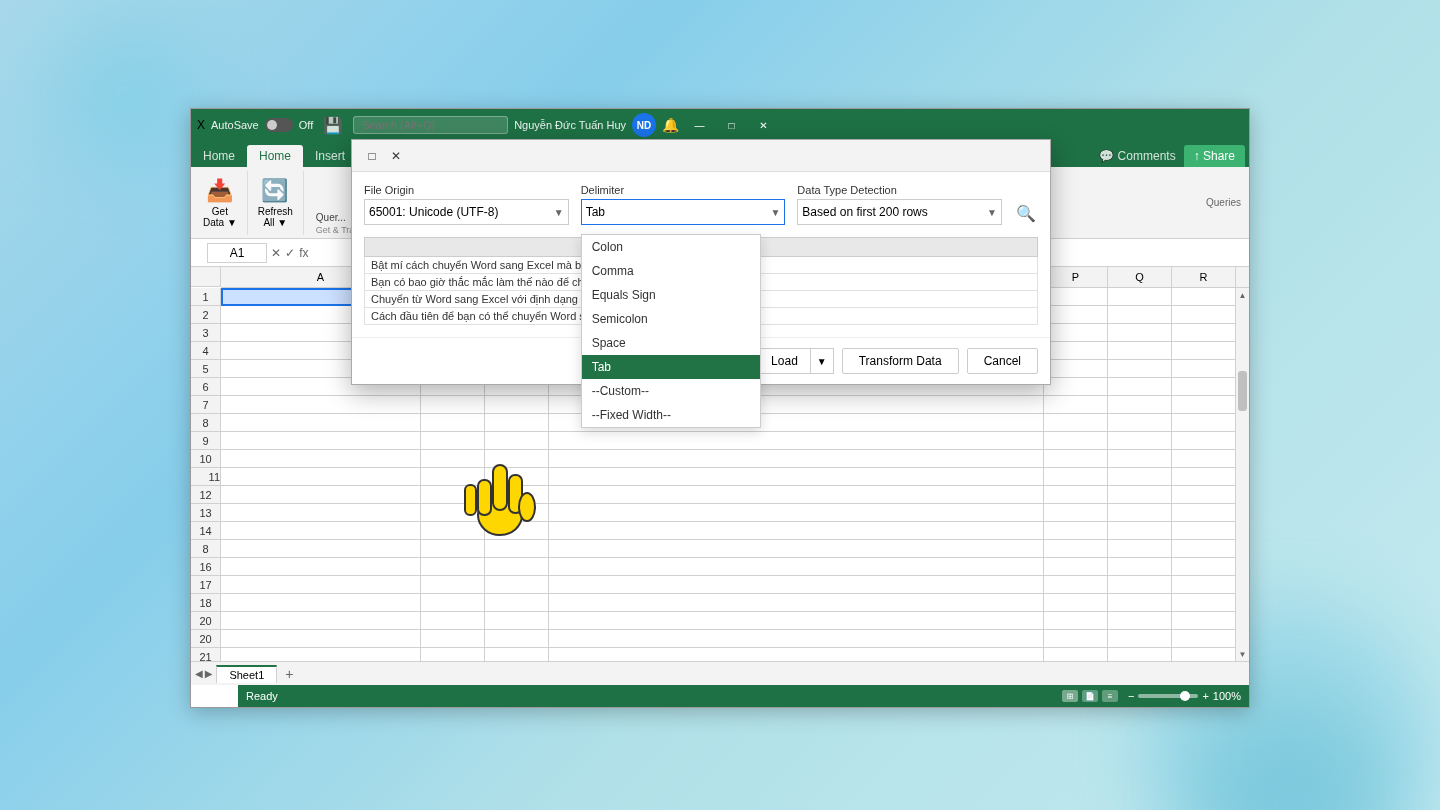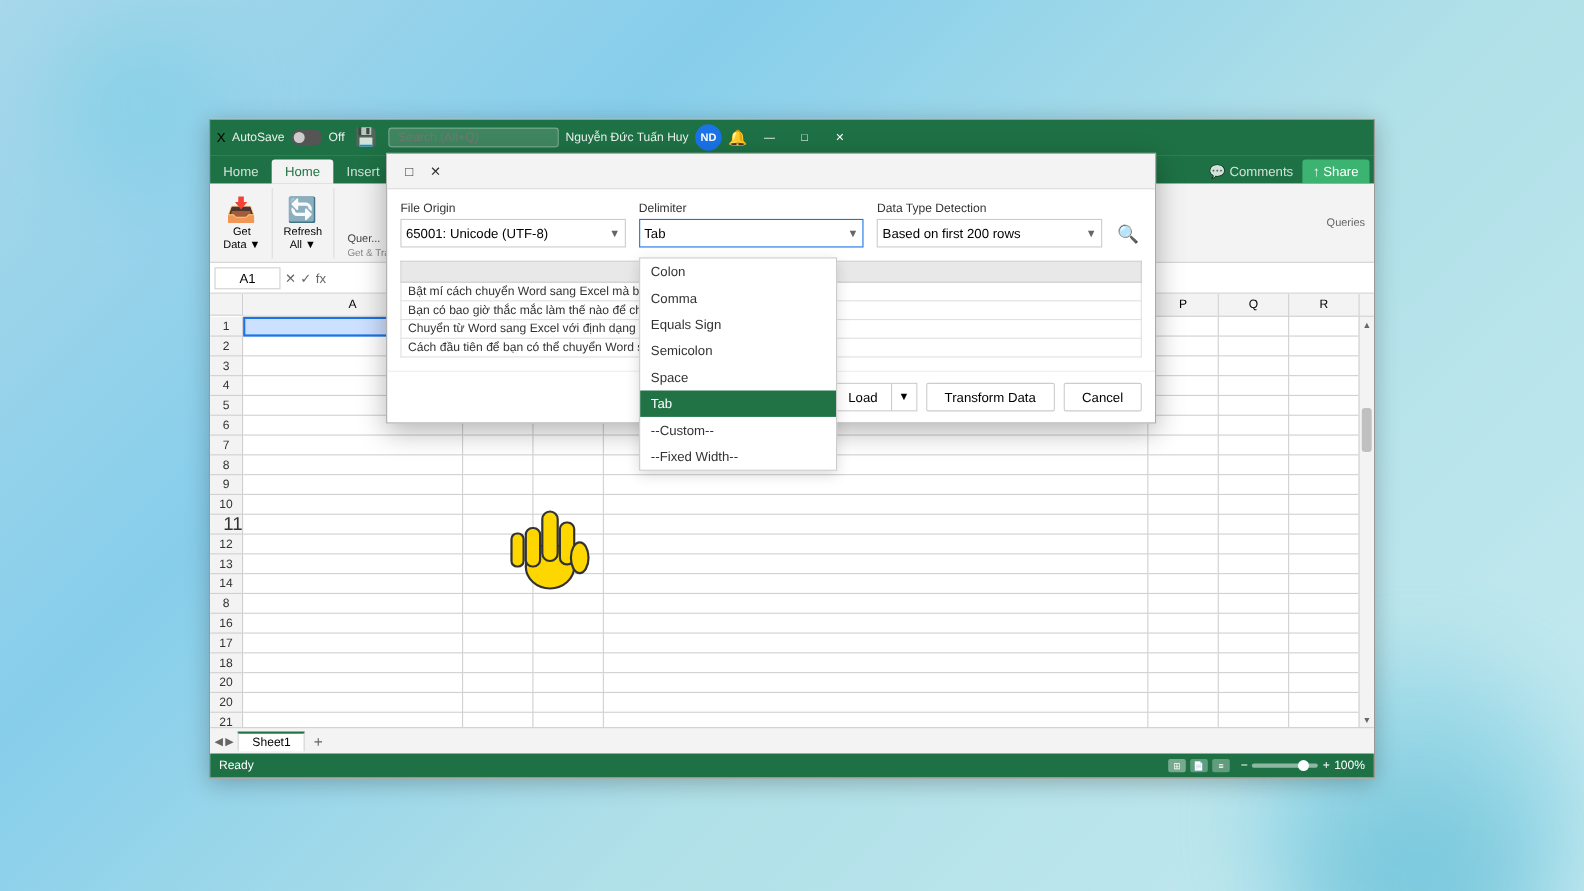--- a/index.html
+++ b/index.html
@@ -87,20 +87,21 @@
       background: white;
       gap: 4px;
       flex-shrink: 0;
     }
     .cell-ref {
       width: 60px;
       border: 1px solid #d0d0d0;
       padding: 2px 4px;
       font-size: 12px;
       text-align: center;
+      margin-left: 12px;
     }
     .formula-input {
       flex: 1;
       border: none;
       outline: none;
       font-size: 12px;
       padding: 2px 4px;
     }
     .zoom-slider {
       width: 60px;
@@ -440,21 +441,21 @@
             <div style="height: 18px; text-align: center; font-size: 11px; border-bottom: 1px solid rgb(208, 208, 208); line-height: 18px; color: rgb(51, 51, 51);">1</div>
             <div style="height: 18px; text-align: center; font-size: 11px; border-bottom: 1px solid rgb(208, 208, 208); line-height: 18px; color: rgb(51, 51, 51);">2</div>
             <div style="height: 18px; text-align: center; font-size: 11px; border-bottom: 1px solid rgb(208, 208, 208); line-height: 18px; color: rgb(51, 51, 51);">3</div>
             <div style="height: 18px; text-align: center; font-size: 11px; border-bottom: 1px solid rgb(208, 208, 208); line-height: 18px; color: rgb(51, 51, 51);">4</div>
             <div style="height: 18px; text-align: center; font-size: 11px; border-bottom: 1px solid rgb(208, 208, 208); line-height: 18px; color: rgb(51, 51, 51);">5</div>
             <div style="height: 18px; text-align: center; font-size: 11px; border-bottom: 1px solid rgb(208, 208, 208); line-height: 18px; color: rgb(51, 51, 51);">6</div>
             <div style="height: 18px; text-align: center; font-size: 11px; border-bottom: 1px solid rgb(208, 208, 208); line-height: 18px; color: rgb(51, 51, 51);">7</div>
             <div style="height: 18px; text-align: center; font-size: 11px; border-bottom: 1px solid rgb(208, 208, 208); line-height: 18px; color: rgb(51, 51, 51);">8</div>
             <div style="height: 18px; text-align: center; font-size: 11px; border-bottom: 1px solid rgb(208, 208, 208); line-height: 18px; color: rgb(51, 51, 51);">9</div>
             <div style="height: 18px; text-align: center; font-size: 11px; border-bottom: 1px solid rgb(208, 208, 208); line-height: 18px; color: rgb(51, 51, 51);">10</div>
-            <div style="height: 18px; text-align: right; font-size: 17px; border-bottom: 1px solid rgb(208, 208, 208); line-height: 18px; color: rgb(51, 51, 51); padding-left: 12px;">11</div>
+            <div style="height: 18px; text-align: right; font-size: 11px; border-bottom: 1px solid rgb(208, 208, 208); line-height: 18px; color: rgb(51, 51, 51); padding-left: 12px;">11</div>
             <div style="height: 18px; text-align: center; font-size: 11px; border-bottom: 1px solid rgb(208, 208, 208); line-height: 18px; color: rgb(51, 51, 51);">12</div>
             <div style="height: 18px; text-align: center; font-size: 11px; border-bottom: 1px solid rgb(208, 208, 208); line-height: 18px; color: rgb(51, 51, 51);">13</div>
             <div style="height: 18px; text-align: center; font-size: 11px; border-bottom: 1px solid rgb(208, 208, 208); line-height: 18px; color: rgb(51, 51, 51);">14</div>
             <div style="height: 18px; text-align: center; font-size: 11px; border-bottom: 1px solid rgb(208, 208, 208); line-height: 18px; color: rgb(51, 51, 51);">8</div>
             <div style="height: 18px; text-align: center; font-size: 11px; border-bottom: 1px solid rgb(208, 208, 208); line-height: 18px; color: rgb(51, 51, 51);">16</div>
             <div style="height: 18px; text-align: center; font-size: 11px; border-bottom: 1px solid rgb(208, 208, 208); line-height: 18px; color: rgb(51, 51, 51);">17</div>
             <div style="height: 18px; text-align: center; font-size: 11px; border-bottom: 1px solid rgb(208, 208, 208); line-height: 18px; color: rgb(51, 51, 51);">18</div>
             <div style="height: 18px; text-align: center; font-size: 11px; border-bottom: 1px solid rgb(208, 208, 208); line-height: 18px; color: rgb(51, 51, 51);">20</div>
             <div style="height: 18px; text-align: center; font-size: 11px; border-bottom: 1px solid rgb(208, 208, 208); line-height: 18px; color: rgb(51, 51, 51);">20</div>
             <div style="height: 18px; text-align: center; font-size: 11px; border-bottom: 1px solid rgb(208, 208, 208); line-height: 18px; color: rgb(51, 51, 51);">21</div>
@@ -667,21 +668,21 @@
     <div style="height:24px;display:flex;align-items:center;background:#f3f3f3;border-top:1px solid #d0d0d0;flex-shrink:0;">
       <div style="display:flex;gap:2px;padding:0 4px;align-items:center;">
         <span style="font-size:10px;color:#666;cursor:pointer;">◀</span>
         <span style="font-size:10px;color:#666;cursor:pointer;">▶</span>
       </div>
       <div style="padding:2px 12px;background:white;border:1px solid #d0d0d0;border-bottom:none;font-size:11px;cursor:pointer;border-top:2px solid #217346;">Sheet1</div>
       <div style="width:20px;height:20px;display:flex;align-items:center;justify-content:center;cursor:pointer;font-size:14px;color:#666;margin-left:2px;">+</div>
       <div style="flex:1;"></div>
     </div>
 
-    <div style="height:22px;background:#1e7145;color:white;display:flex;align-items:center;padding:0 8px;font-size:11px;justify-content:space-between;flex-shrink:0;">
+    <div style="height:22px;background:#1e7145;color:white;display:flex;align-items:center;padding:0 8px;font-size:11px;justify-content:space-between;flex-shrink:0;margin-left:47px;">
       <span>Ready</span>
       <div style="display:flex;align-items:center;gap:10px;">
         <div style="display:flex;gap:4px;">
           <div style="width:16px;height:12px;background:rgba(255,255,255,0.4);border-radius:2px;display:flex;align-items:center;justify-content:center;font-size:8px;cursor:pointer;">⊞</div>
           <div style="width:16px;height:12px;background:rgba(255,255,255,0.3);border-radius:2px;display:flex;align-items:center;justify-content:center;font-size:8px;cursor:pointer;">📄</div>
           <div style="width:16px;height:12px;background:rgba(255,255,255,0.3);border-radius:2px;display:flex;align-items:center;justify-content:center;font-size:8px;cursor:pointer;">≡</div>
         </div>
         <div style="display:flex;align-items:center;gap:4px;">
           <span style="cursor:pointer;">−</span>
           <div class="zoom-slider">

